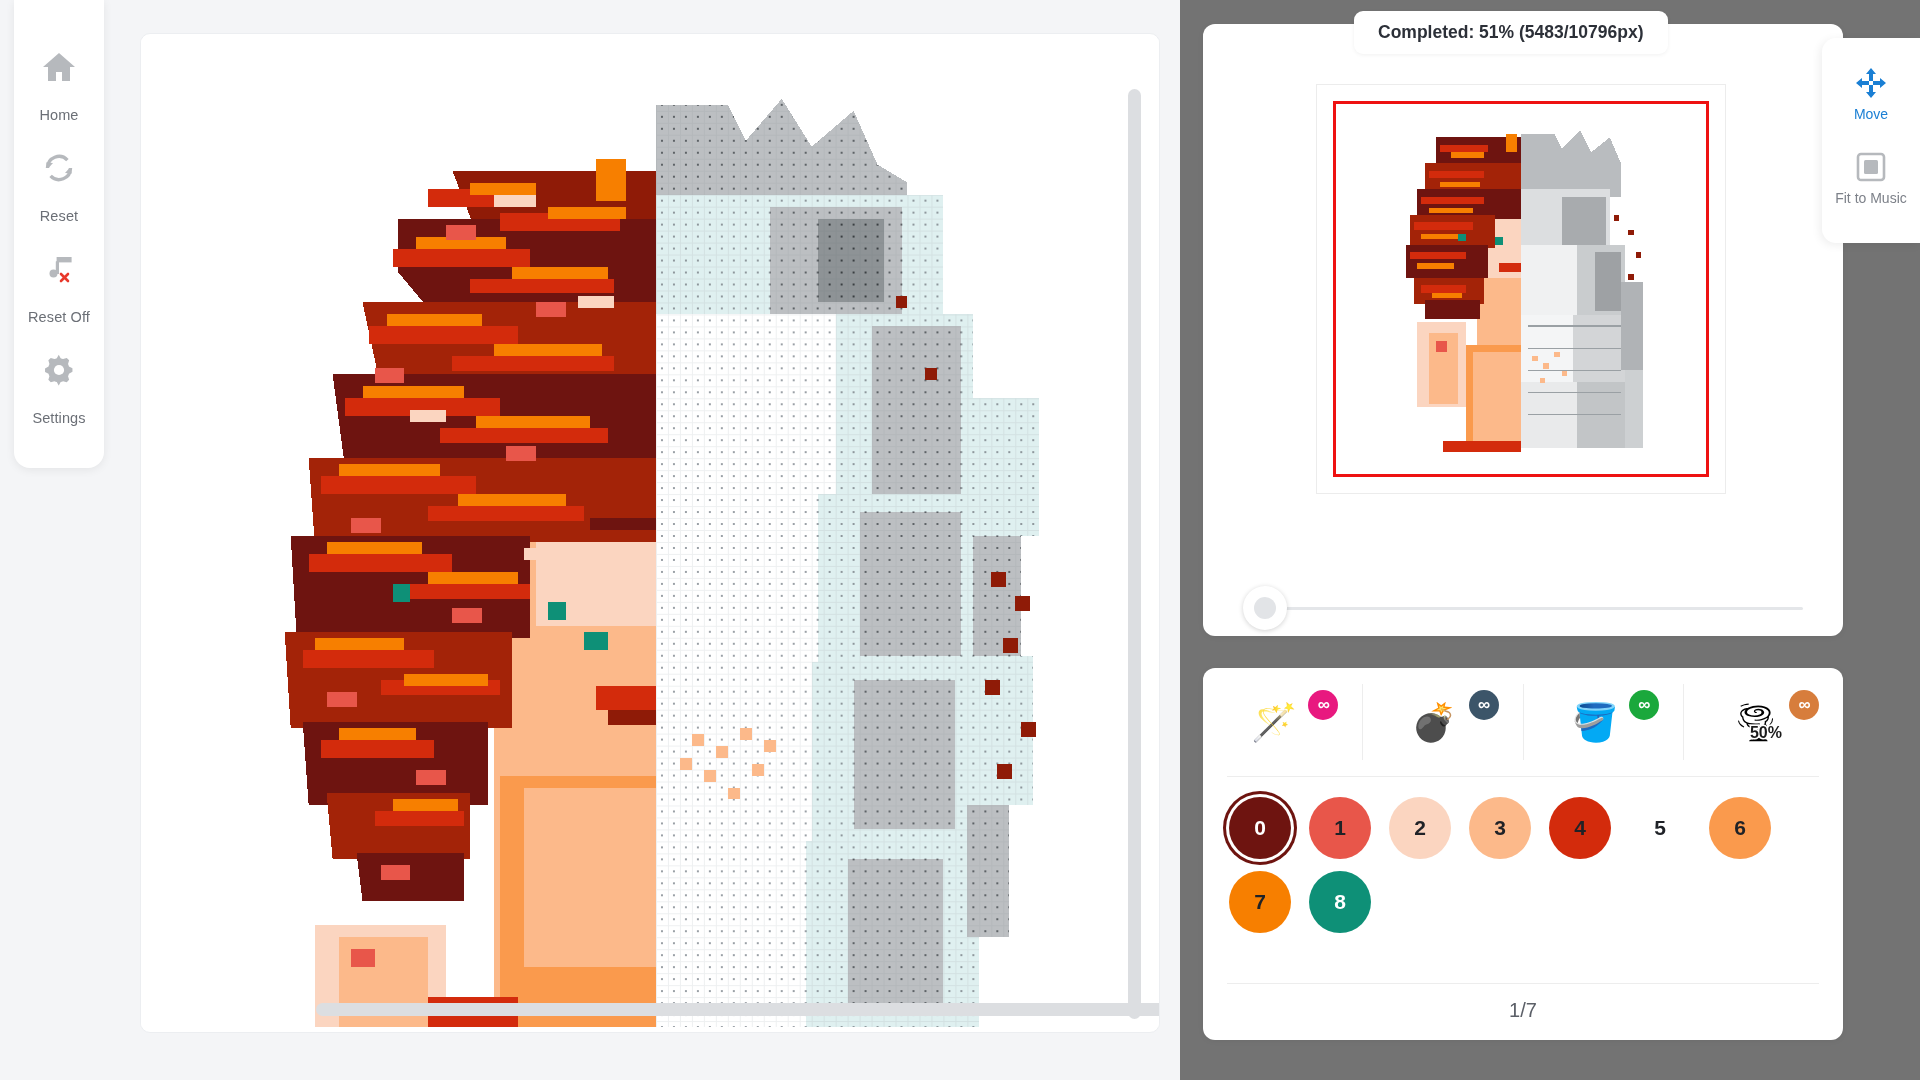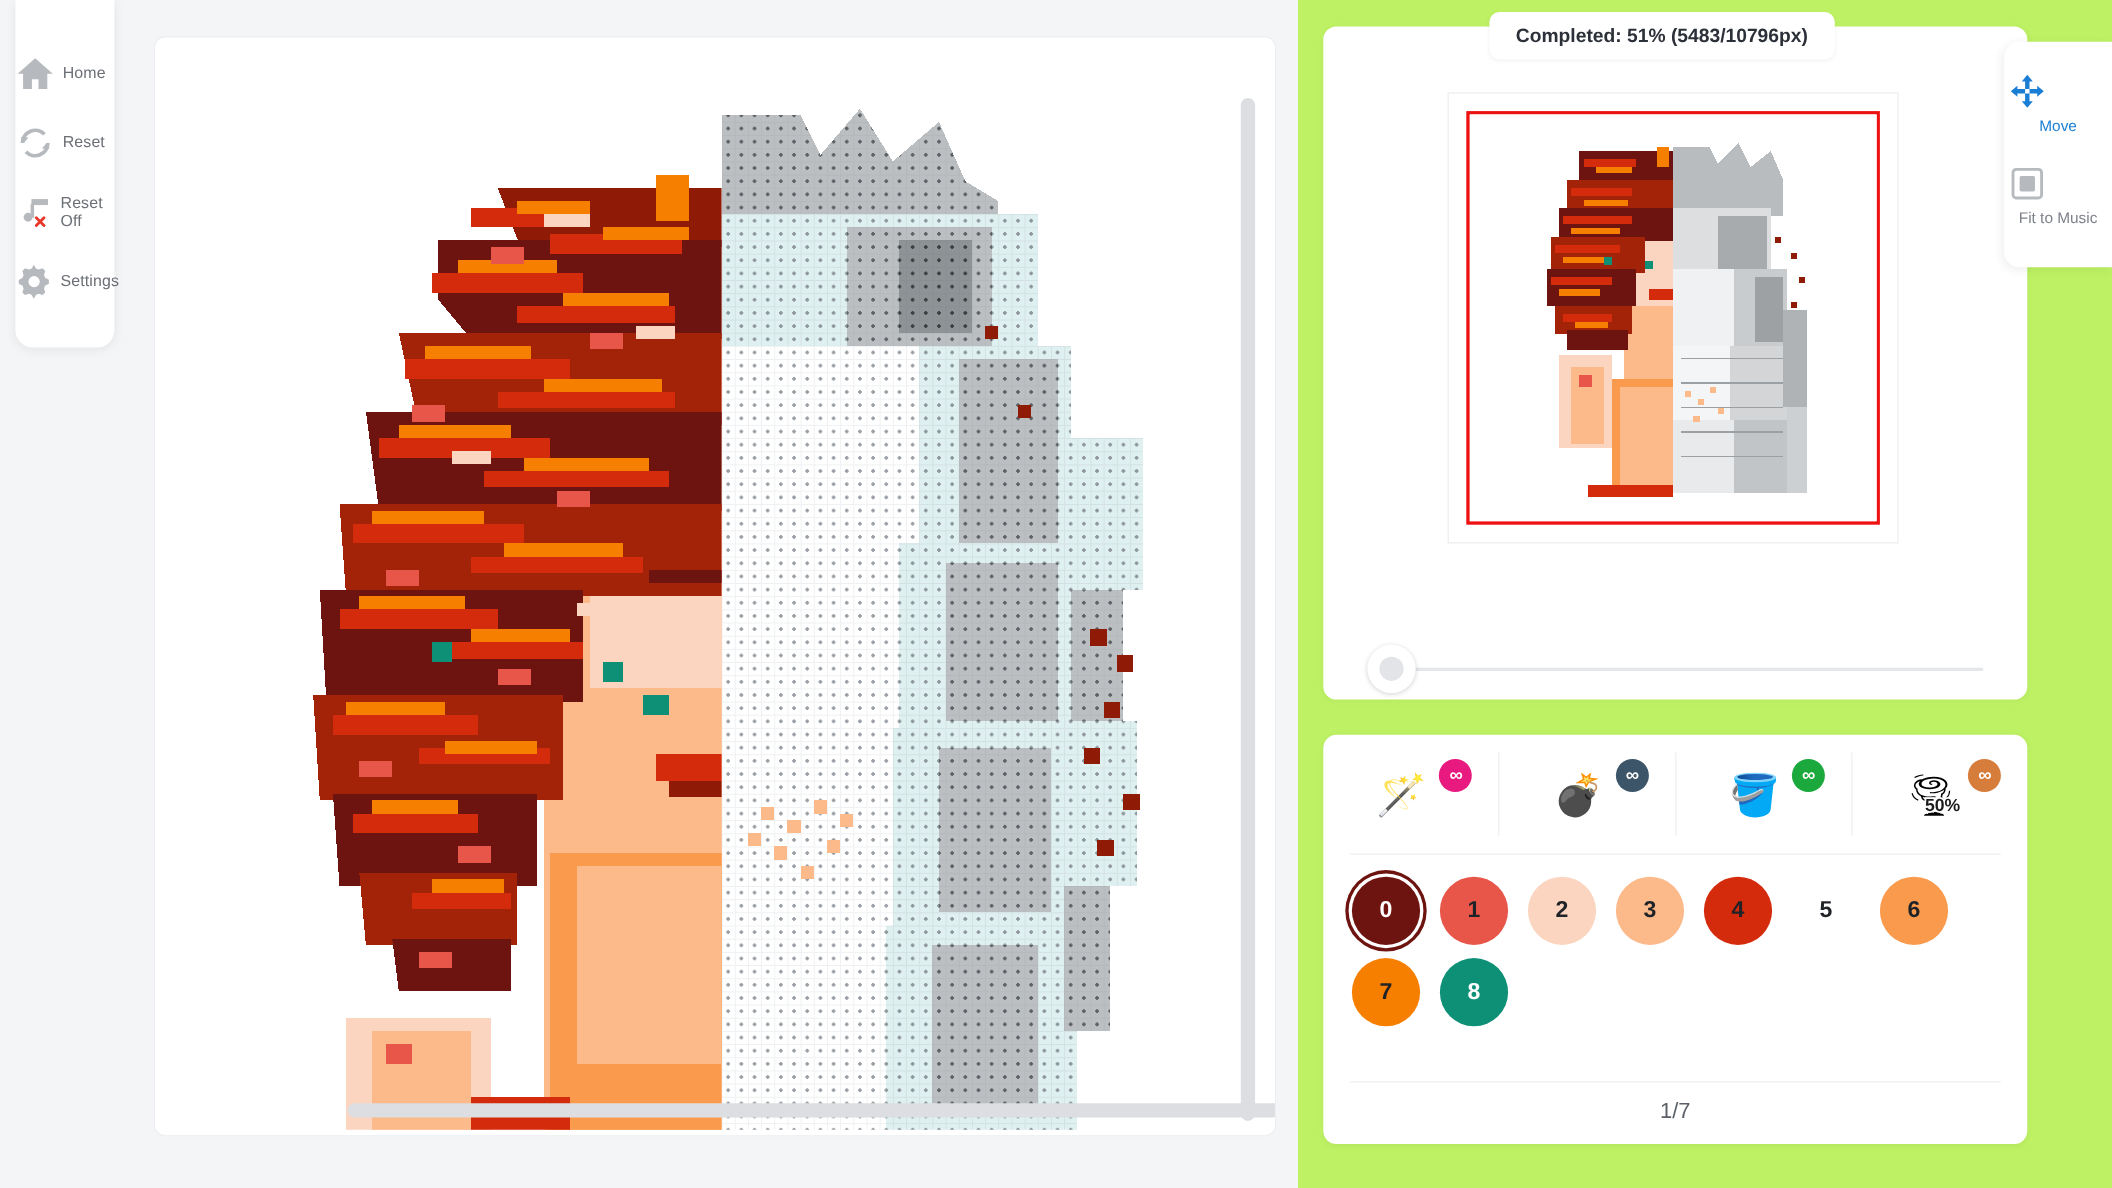--- a/index.html
+++ b/index.html
@@ -14,22 +14,22 @@
   
   .left-rail { width: 105px; height: 1080px; position: relative; flex: 0 0 105px; }
   .sidebar-card {
     position: absolute; left: 14px; top: 0; width: 90px;
     background: #ffffff;
     border-radius: 0 0 16px 16px;
     box-shadow: 0 2px 10px rgba(0,0,0,0.07);
     padding: 38px 0 26px 0;
   }
   .side-item {
-    display: flex; flex-direction: row; align-items: center;
-    gap: 7px; padding: 11px 0 16px 0; cursor: pointer; user-select: none;
+    display: flex; flex-direction: column; align-items: center;
+    gap: 22px; padding: 11px 0 16px 0; cursor: pointer; user-select: none;
   }
   .side-item .ico { width: 36px; height: 36px; display:flex; align-items:center; justify-content:center; position: relative;}
   .side-item .lbl { font-size: 14.5px; color: #6b6f76; letter-spacing: .1px; }
   .ico svg { display:block; }
 
   
   .canvas-col { flex: 1 1 auto; position: relative; height: 1080px; }
   .canvas-card {
     position: absolute; left: 35px; top: 33px;
     width: 1020px; height: 1000px;
@@ -46,21 +46,21 @@
   }
   .h-scroll {
     position: absolute; left: 175px; bottom: 16px;
     width: 950px; height: 13px;
     background: #dcdee1; border-radius: 7px;
   }
 
   
   .right-col {
     flex: 0 0 740px; position: relative; height: 1080px;
-    background: #bef264;
+    background: #737373;
   }
   .status-pill {
     position: absolute; left: 174px; top: 11px;
     background: #fff; border-radius: 9px;
     padding: 11px 24px; font-size: 17.5px; font-weight: 700; color: #2c3038;
     box-shadow: 0 1px 4px rgba(0,0,0,0.06); white-space: nowrap;
     z-index: 4;
   }
   .preview-card {
     position: absolute; left: 23px; top: 24px; width: 640px; height: 612px;
@@ -136,21 +136,21 @@
   .palette-rule { position: absolute; left: 24px; right: 24px; bottom: 56px; height: 1px; background: #ededed; }
 
   
   .right-rail {
     position: absolute; right: 0; top: 38px; width: 98px;
     background: #fff; border-radius: 14px 0 0 14px;
     box-shadow: -2px 2px 10px rgba(0,0,0,0.07);
     padding: 18px 0 20px 0; z-index: 5;
   }
   .rail-item {
-    display: flex; flex-direction: column; gap: 6px;
+    display: flex; flex-direction: column; align-items: center; gap: 6px;
     padding: 10px 4px 16px 4px; cursor: pointer; text-align: center;
   }
   .rail-item .rlbl { font-size: 14px; line-height: 1.25; color: #7d8189; }
   .rail-item.active .rlbl { color: #1a7fd4; }
   .rail-item .rico { width: 34px; height: 34px; display:flex; align-items:center; justify-content:center; }
 </style>
 </head>
 <body>
 
 <div class="app">

